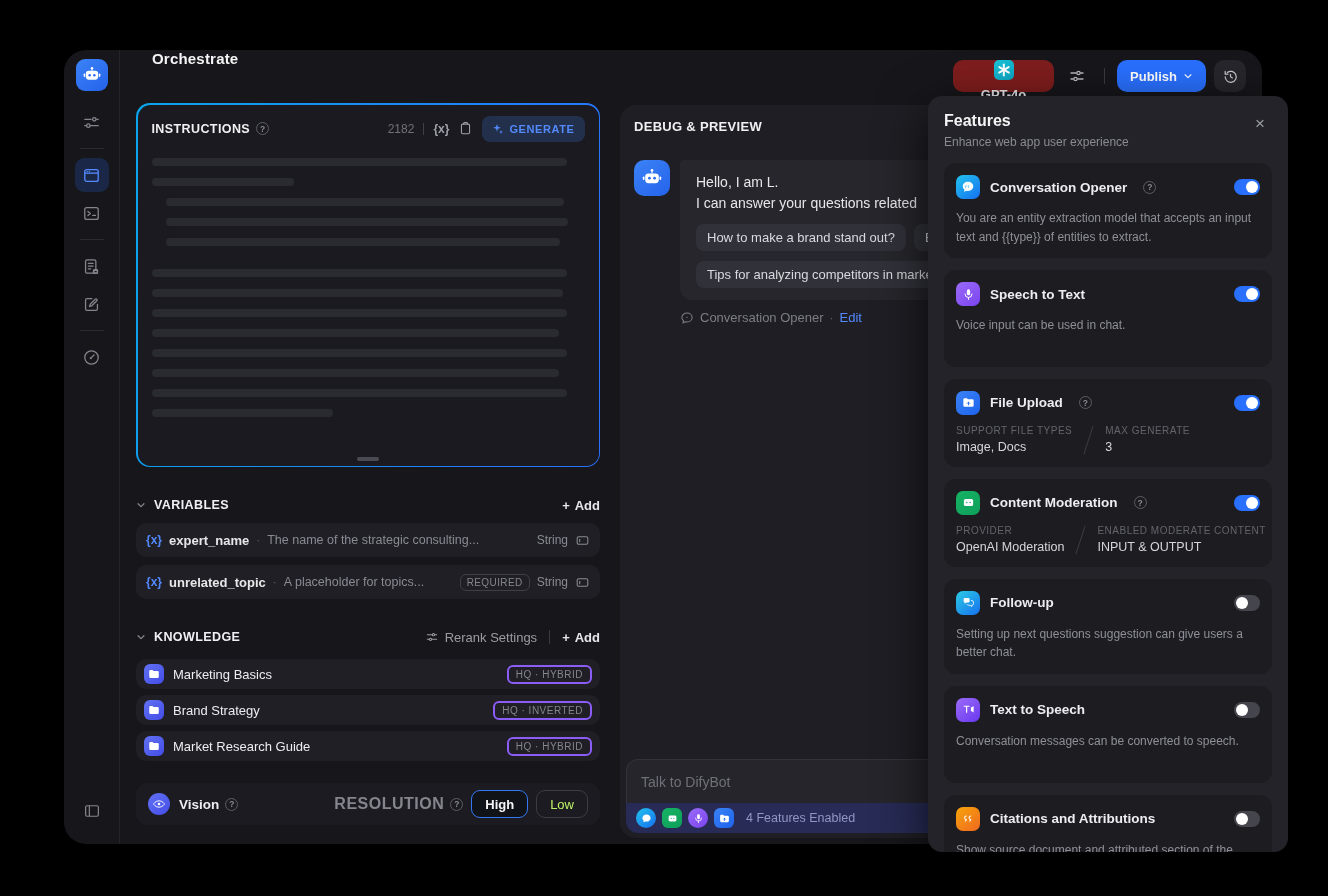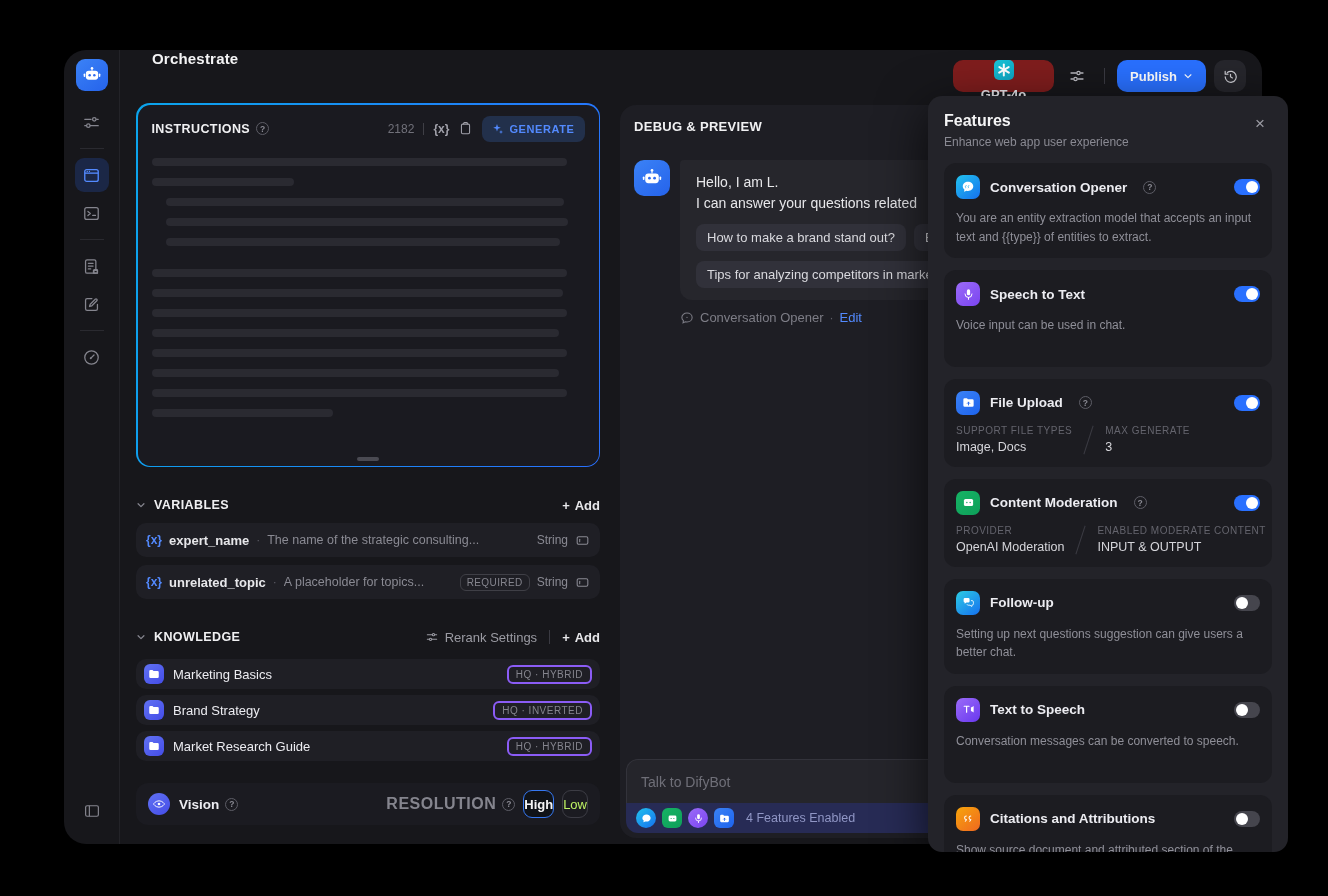--- a/index.html
+++ b/index.html
@@ -103,21 +103,21 @@
   .kn-badge { margin-left:auto; border:2px solid #8b5cf6; color:#85858e; border-radius:6px;
     font-size:10px; letter-spacing:.5px; padding:2px 7px; }
 
   .vision-card { margin-top:22px; height:42px; background:#1b1b21; border-radius:12px;
     display:flex; align-items:center; padding:0 12px; }
   .vision-icon { width:22px; height:22px; border-radius:50%;
     background:linear-gradient(140deg,#6172f3,#444ce7); display:flex; align-items:center;
     justify-content:center; flex:none; }
   .vision-title { color:#ececf1; font-size:13.5px; font-weight:bold; margin-left:9px; }
   .res-label { margin-left:auto; color:#85858e; font-size:16px; letter-spacing:.5px; font-weight:bold;text-align:right; }
-  .res-btn { height:28px; border-radius:9px; padding:0 0; font-size:13px; display:flex;
+  .res-btn { height:28px; border-radius:9px; padding:0 13px; font-size:13px; display:flex;
     align-items:center; cursor:pointer; margin-left:8px; }
   .res-btn.sel { border:1.5px solid #3577f0; background:#101318; color:#f4f4f5; font-weight:bold; }
   .res-btn.unsel { border:1px solid #3c3c44; color:#bef264; }
 
   
   .debug { position:absolute; left:556px; top:55px; right:20px; bottom:6px;
     background:#1e1e24; border-radius:16px; padding:14px 14px; }
   .debug-title { color:#f0f0f2; font-size:13px; font-weight:bold; letter-spacing:.3px; }
   .chat-row { display:flex; margin-top:26px; }
   .bot-avatar { width:36px; height:36px; border-radius:10px; flex:none;

